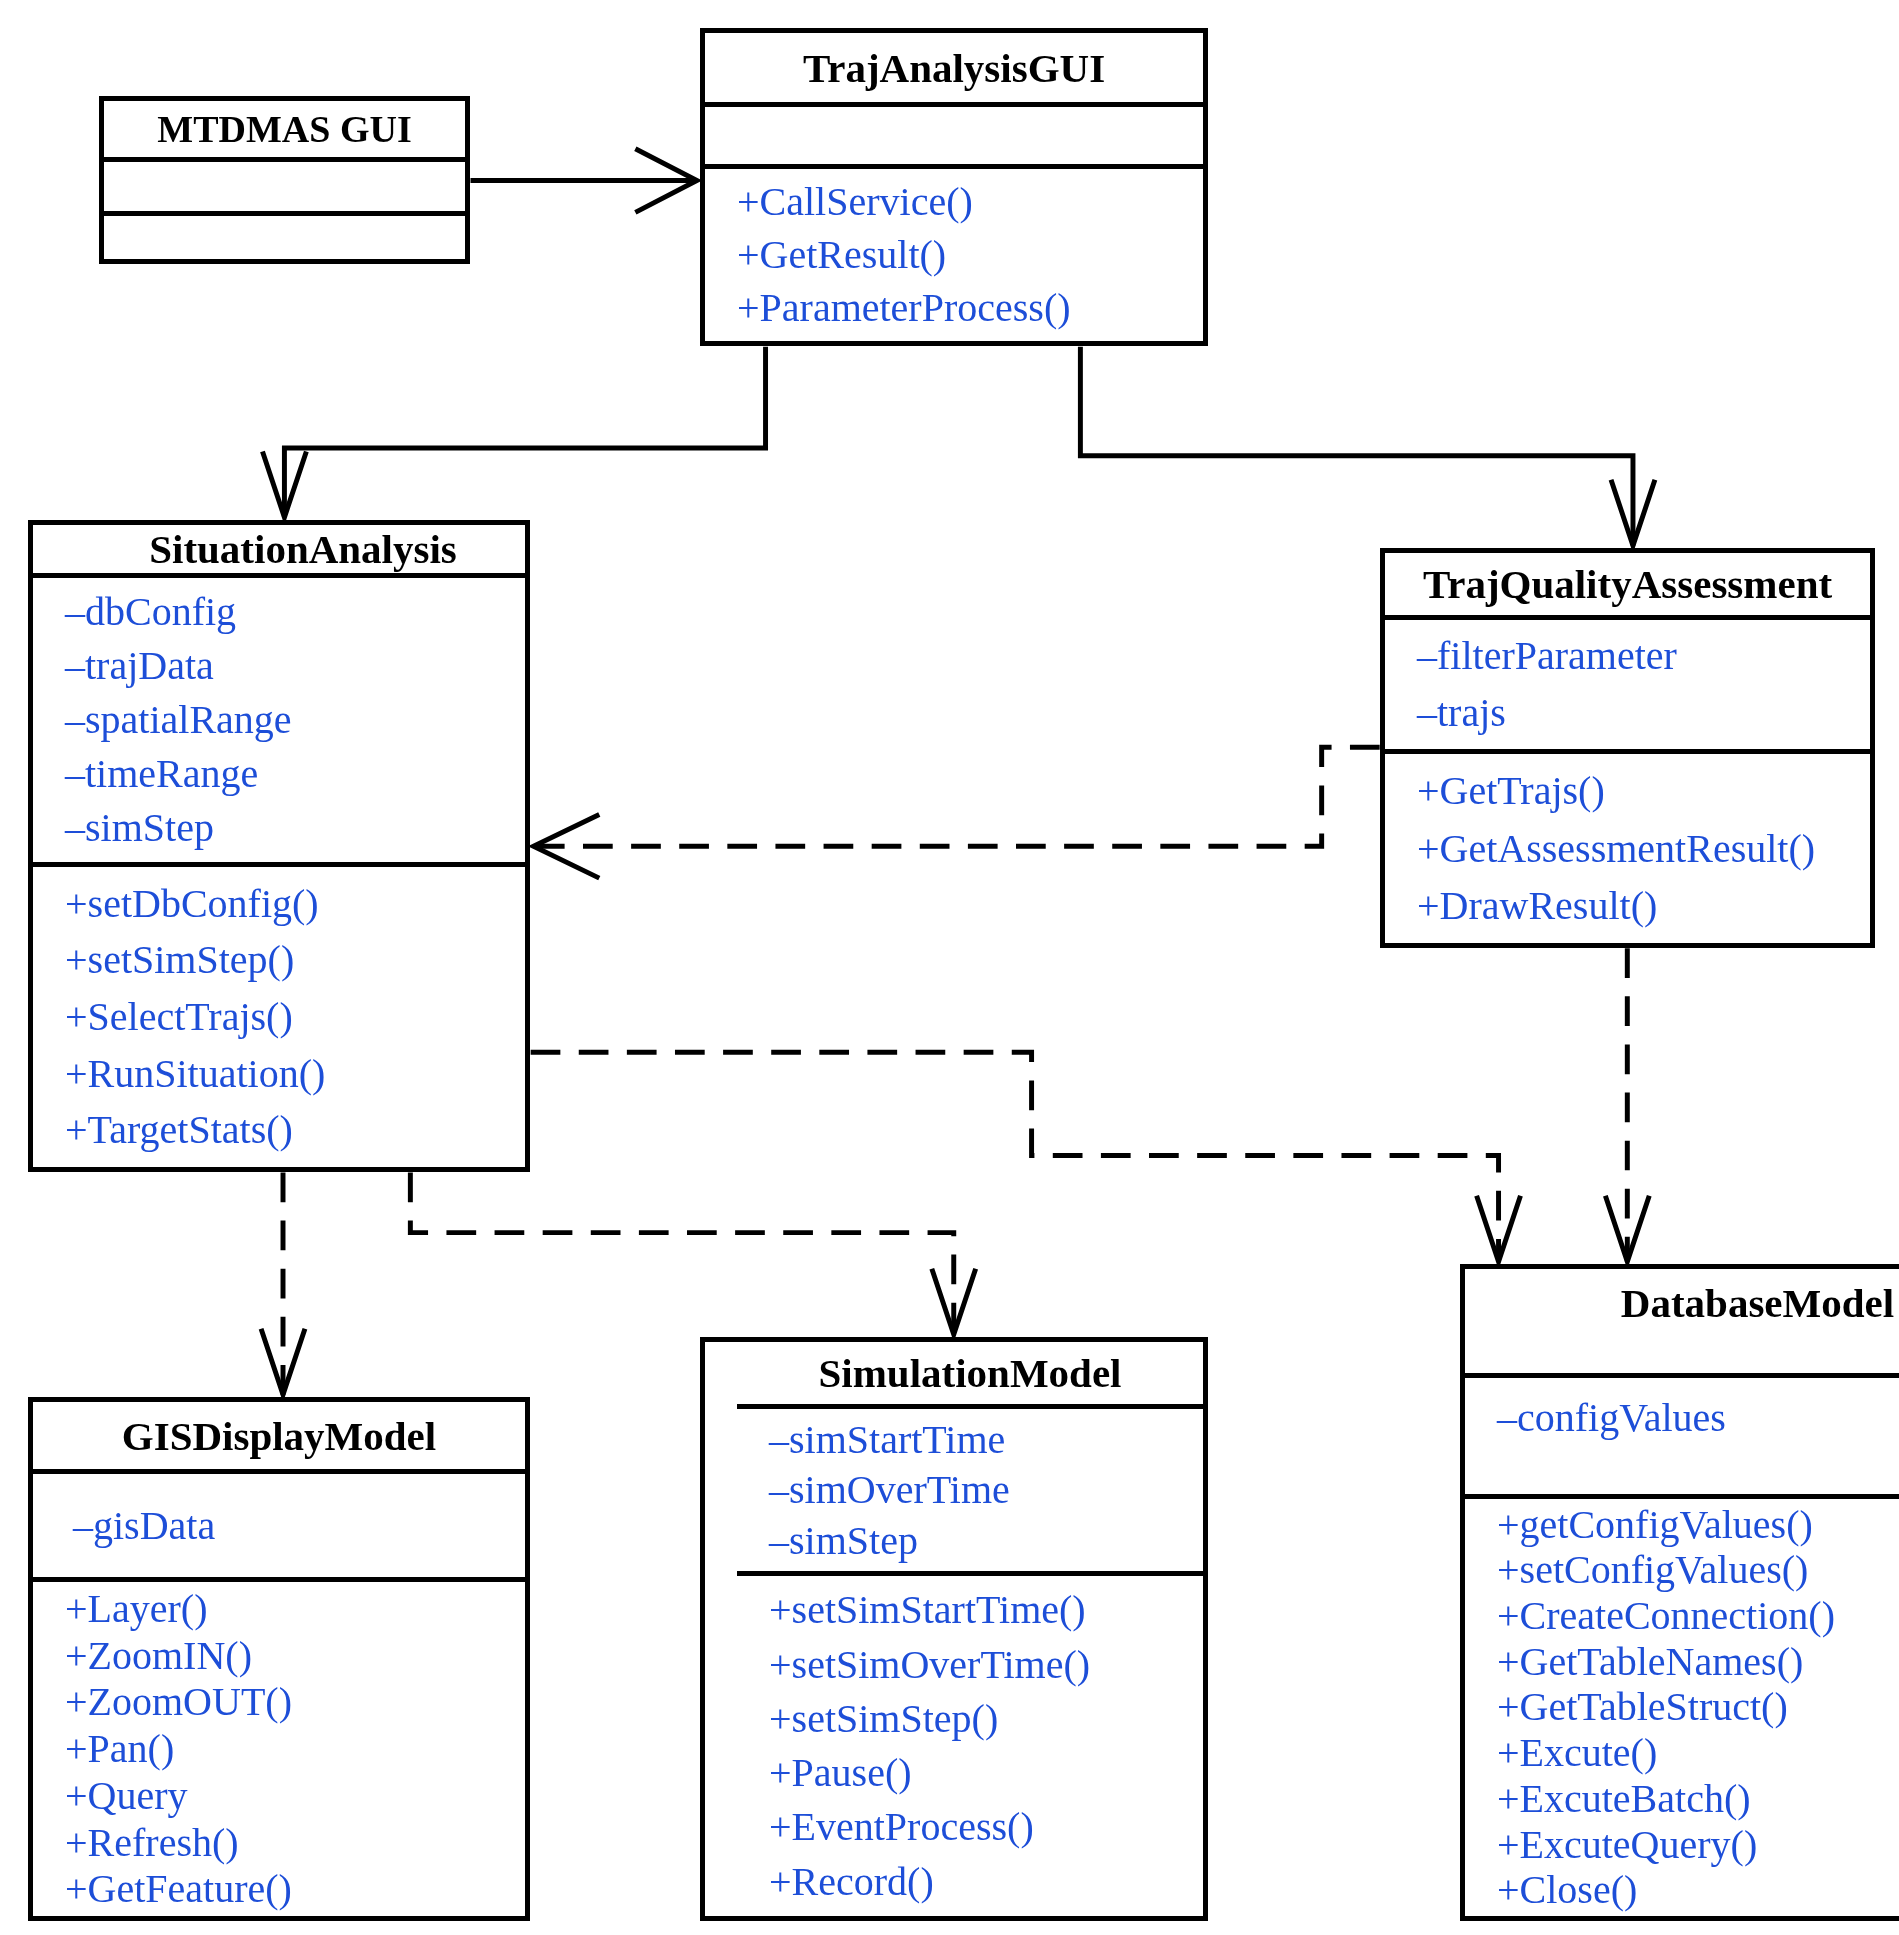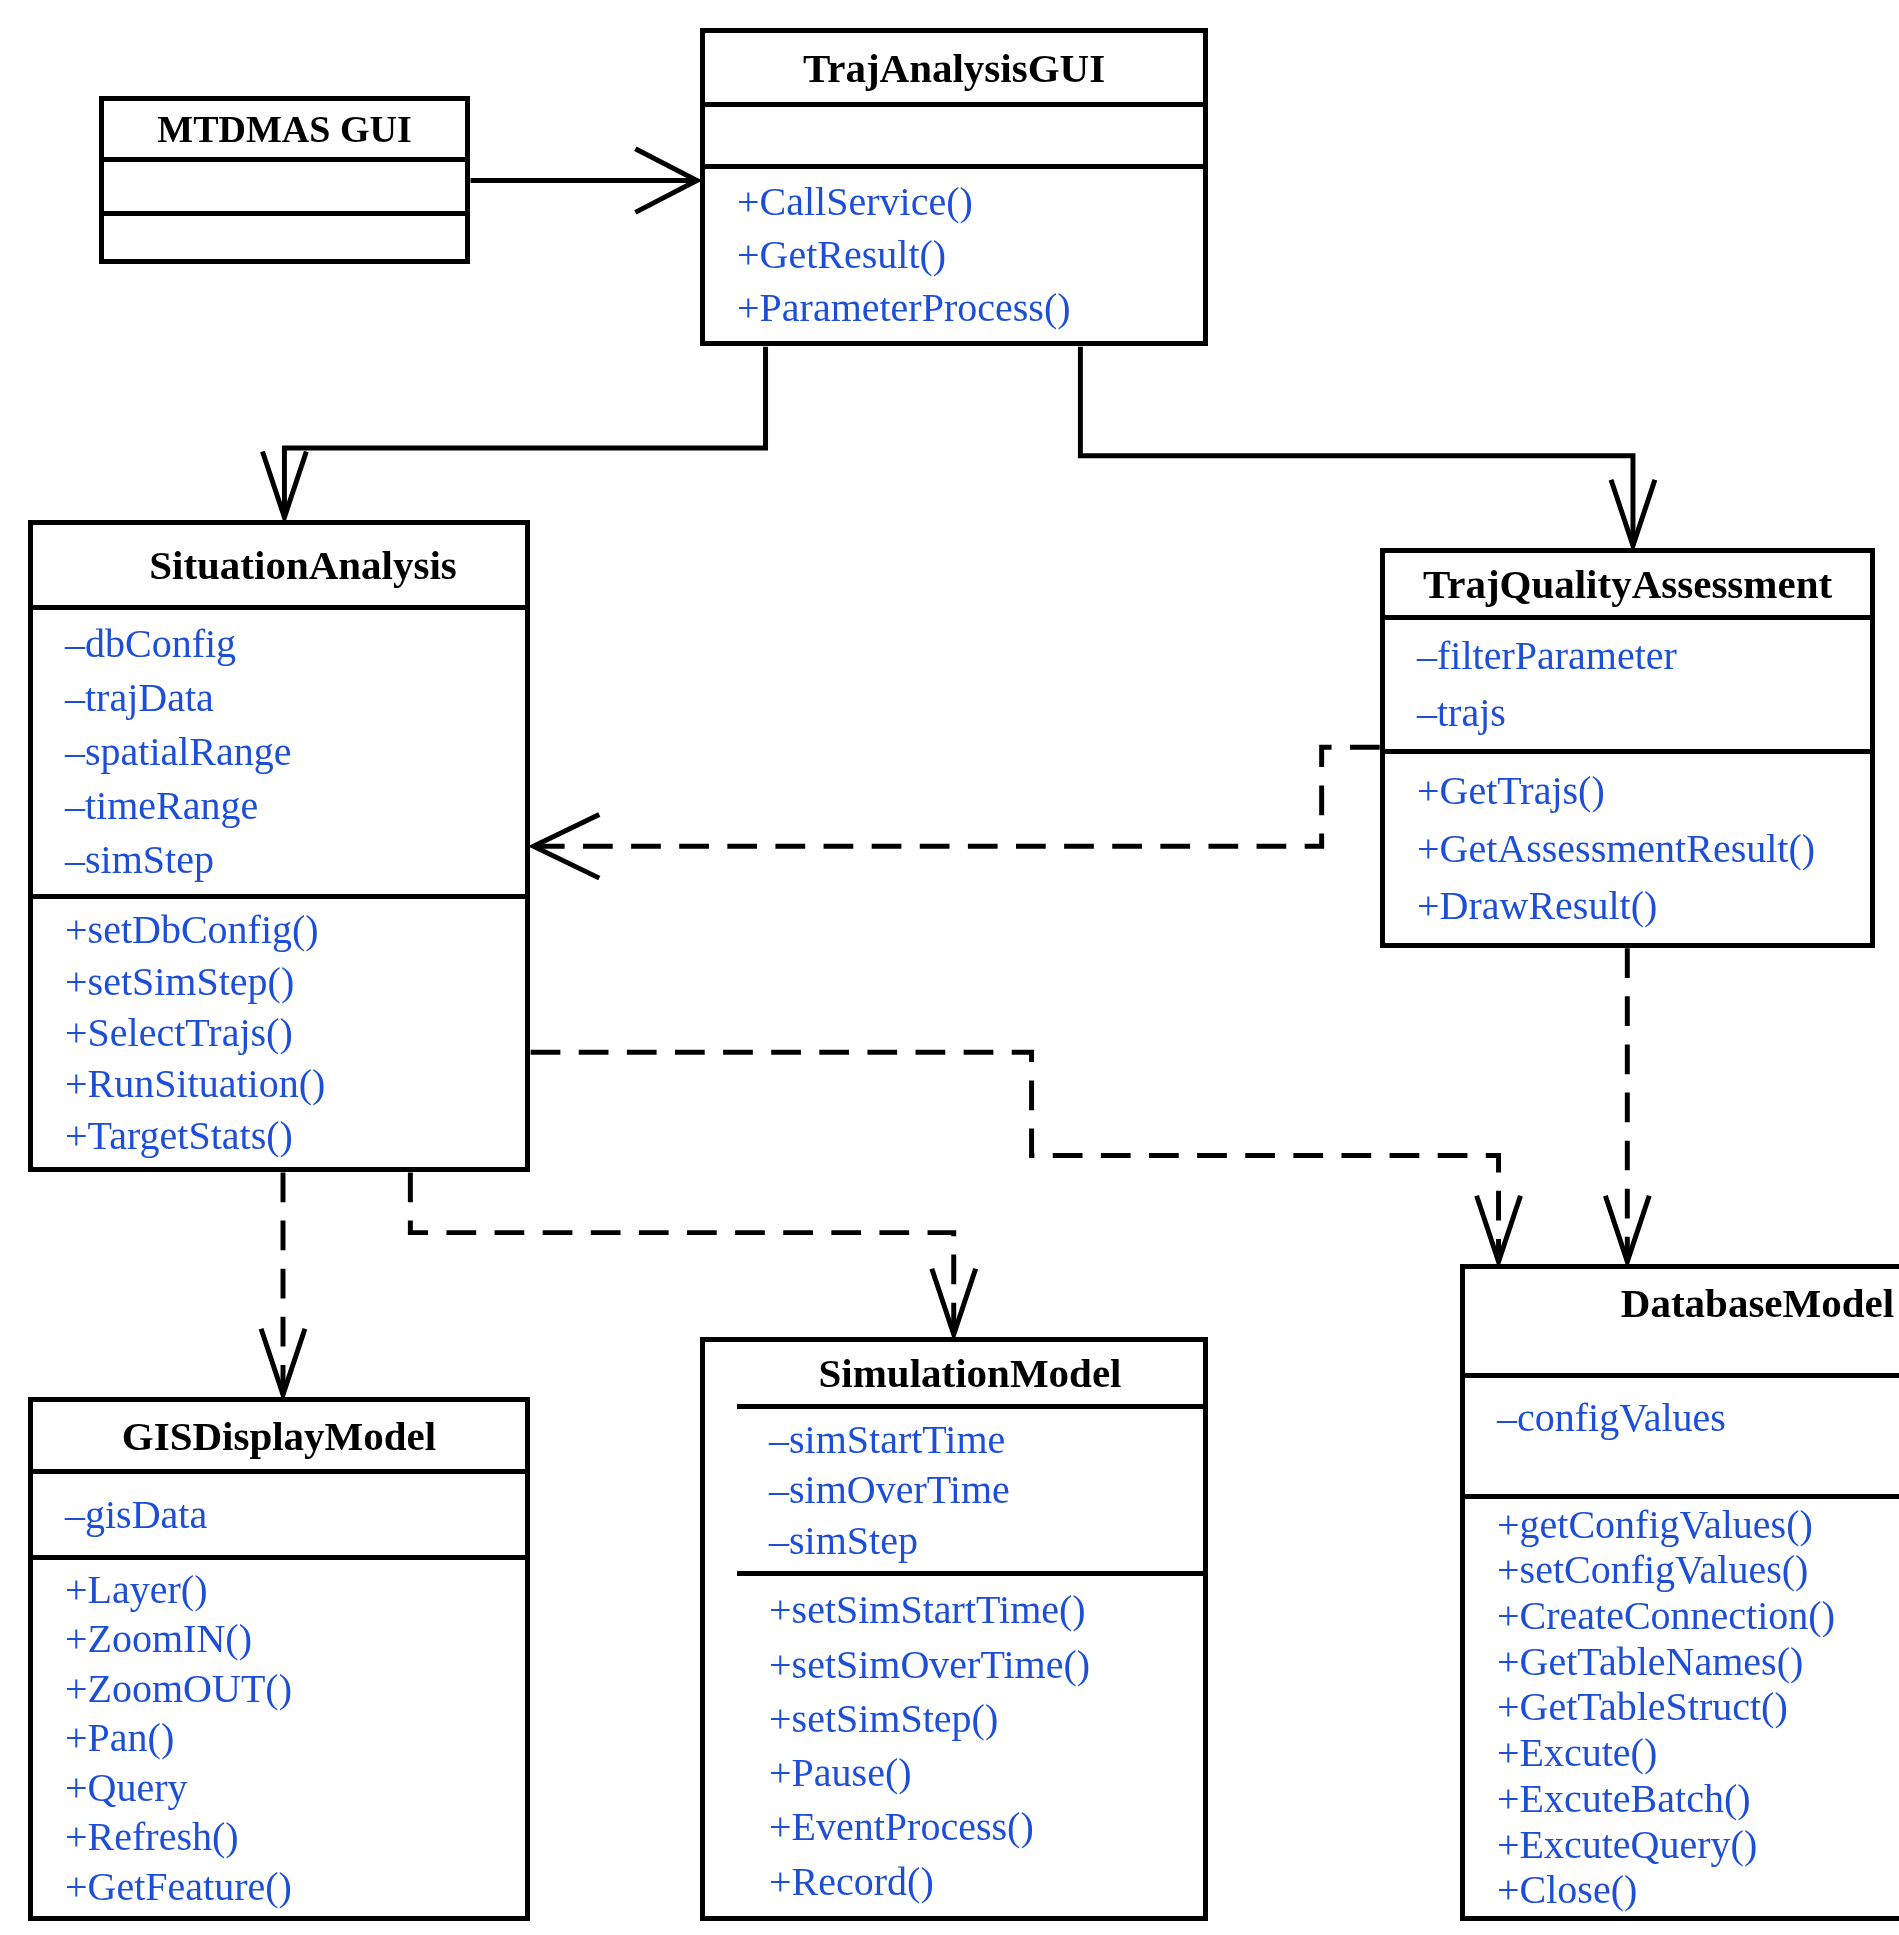--- a/index.html
+++ b/index.html
@@ -106,21 +106,21 @@
     <div class="class-title" style="height:69px;">TrajAnalysisGUI</div>
     <div class="compartment" style="height:62px;"></div>
     <div class="compartment grow">
         <div class="member">+CallService()</div>
         <div class="member">+GetResult()</div>
         <div class="member">+ParameterProcess()</div>
       </div>
   </div>
 
   <div class="class-box" style="left:28px;top:520px;width:502px;height:652px;">
-    <div class="class-title" style="height:80px;padding-left:48px;">SituationAnalysis</div>
+    <div class="class-title" style="height:48px;padding-left:48px;">SituationAnalysis</div>
     <div class="compartment" style="height:289px;">
         <div class="member">–dbConfig</div>
         <div class="member">–trajData</div>
         <div class="member">–spatialRange</div>
         <div class="member">–timeRange</div>
         <div class="member">–simStep</div>
       </div>
     <div class="compartment grow">
         <div class="member">+setDbConfig()</div>
         <div class="member">+setSimStep()</div>
@@ -138,21 +138,21 @@
       </div>
     <div class="compartment grow">
         <div class="member">+GetTrajs()</div>
         <div class="member">+GetAssessmentResult()</div>
         <div class="member">+DrawResult()</div>
       </div>
   </div>
 
   <div class="class-box" style="left:28px;top:1397px;width:502px;height:524px;">
     <div class="class-title" style="height:67px;">GISDisplayModel</div>
-    <div class="compartment" style="height:86px;">
+    <div class="compartment" style="height:108px;padding-left:8px;">
         <div class="member">–gisData</div>
       </div>
     <div class="compartment grow">
         <div class="member">+Layer()</div>
         <div class="member">+ZoomIN()</div>
         <div class="member">+ZoomOUT()</div>
         <div class="member">+Pan()</div>
         <div class="member">+Query</div>
         <div class="member">+Refresh()</div>
         <div class="member">+GetFeature()</div>

